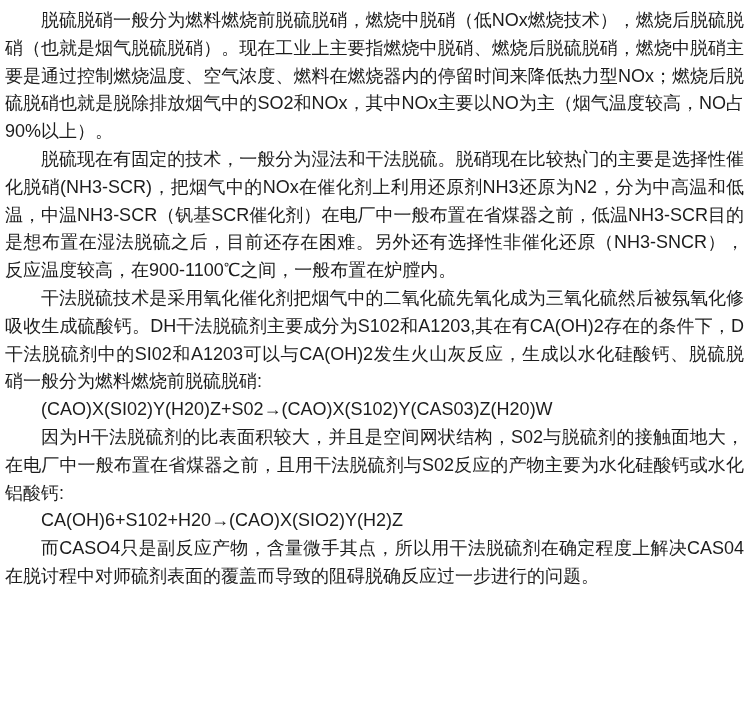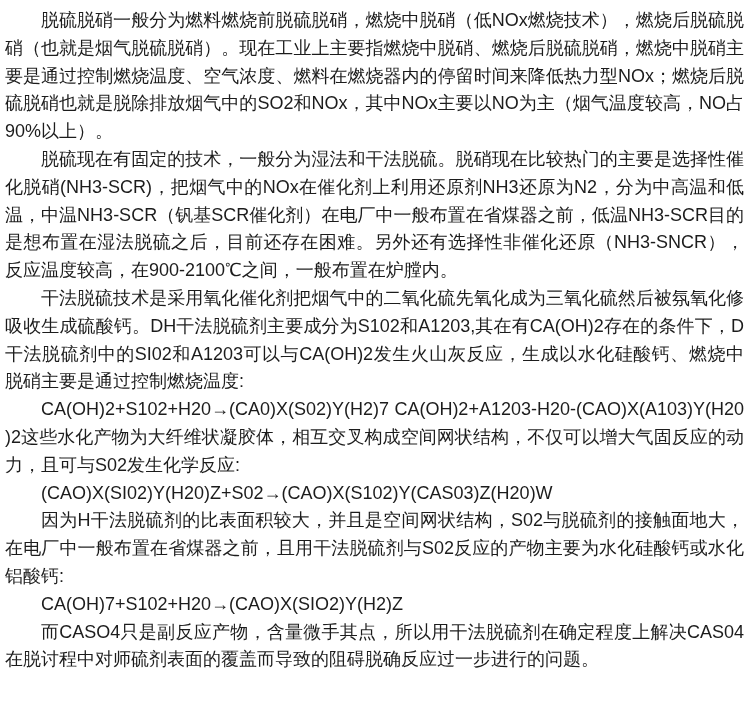--- a/index.html
+++ b/index.html
@@ -29,20 +29,19 @@
     word-break: break-all;
     line-break: anywhere;
     white-space: pre-wrap;
   }
 </style>
 </head>
 <body>
 
 <div class="page">
   <p class="para">脱硫脱硝一般分为燃料燃烧前脱硫脱硝，燃烧中脱硝（低NOx燃烧技术），燃烧后脱硫脱硝（也就是烟气脱硫脱硝）。现在工业上主要指燃烧中脱硝、燃烧后脱硫脱硝，燃烧中脱硝主要是通过控制燃烧温度、空气浓度、燃料在燃烧器内的停留时间来降低热力型NOx；燃烧后脱硫脱硝也就是脱除排放烟气中的SO2和NOx，其中NOx主要以NO为主（烟气温度较高，NO占90%以上）。</p>
-  <p class="para">脱硫现在有固定的技术，一般分为湿法和干法脱硫。脱硝现在比较热门的主要是选择性催化脱硝(NH3-SCR)，把烟气中的NOx在催化剂上利用还原剂NH3还原为N2，分为中高温和低温，中温NH3-SCR（钒基SCR催化剂）在电厂中一般布置在省煤器之前，低温NH3-SCR目的是想布置在湿法脱硫之后，目前还存在困难。另外还有选择性非催化还原（NH3-SNCR），反应温度较高，在900-2100℃之间，一般布置在炉膛内。</p>
-  <p class="para">干法脱硫技术是采用氧化催化剂把烟气中的二氧化硫先氧化成为三氧化硫然后被氛氧化修吸收生成硫酸钙。DH干法脱硫剂主要成分为S102和A1203,其在有CA(OH)2存在的条件下，D干法脱硫剂中的SI02和A1203可以与CA(OH)2发生火山灰反应，生成以水化硅酸钙、燃烧中脱硝主要是通过控制燃烧温度:</p>
-  <p class="para">CA(OH)2+S102+H20→(CA0)X(S02)Y(H2)7 CA(OH)2+A1203-H20-(CAO)X(A103)Y(H20)2这些水化产物为大纤维状凝胶体，相互交叉构成空间网状结构，不仅可以增大气固反应的动力，且可与S02发生化学反应:</p>
+  <p class="para">脱硫现在有固定的技术，一般分为湿法和干法脱硫。脱硝现在比较热门的主要是选择性催化脱硝(NH3-SCR)，把烟气中的NOx在催化剂上利用还原剂NH3还原为N2，分为中高温和低温，中温NH3-SCR（钒基SCR催化剂）在电厂中一般布置在省煤器之前，低温NH3-SCR目的是想布置在湿法脱硫之后，目前还存在困难。另外还有选择性非催化还原（NH3-SNCR），反应温度较高，在900-1100℃之间，一般布置在炉膛内。</p>
+  <p class="para">干法脱硫技术是采用氧化催化剂把烟气中的二氧化硫先氧化成为三氧化硫然后被氛氧化修吸收生成硫酸钙。DH干法脱硫剂主要成分为S102和A1203,其在有CA(OH)2存在的条件下，D干法脱硫剂中的SI02和A1203可以与CA(OH)2发生火山灰反应，生成以水化硅酸钙、脱硫脱硝一般分为燃料燃烧前脱硫脱硝:</p>
   <p class="para">(CAO)X(SI02)Y(H20)Z+S02→(CAO)X(S102)Y(CAS03)Z(H20)W</p>
   <p class="para">因为H干法脱硫剂的比表面积较大，并且是空间网状结构，S02与脱硫剂的接触面地大，在电厂中一般布置在省煤器之前，且用干法脱硫剂与S02反应的产物主要为水化硅酸钙或水化铝酸钙:</p>
-  <p class="para">CA(OH)7+S102+H20→(CAO)X(SIO2)Y(H2)Z</p>
+  <p class="para">CA(OH)6+S102+H20→(CAO)X(SIO2)Y(H2)Z</p>
   <p class="para">而CASO4只是副反应产物，含量微手其点，所以用干法脱硫剂在确定程度上解决CAS04在脱讨程中对师硫剂表面的覆盖而导致的阻碍脱确反应过一步进行的问题。</p>
 </div>
 
 </body></html>

